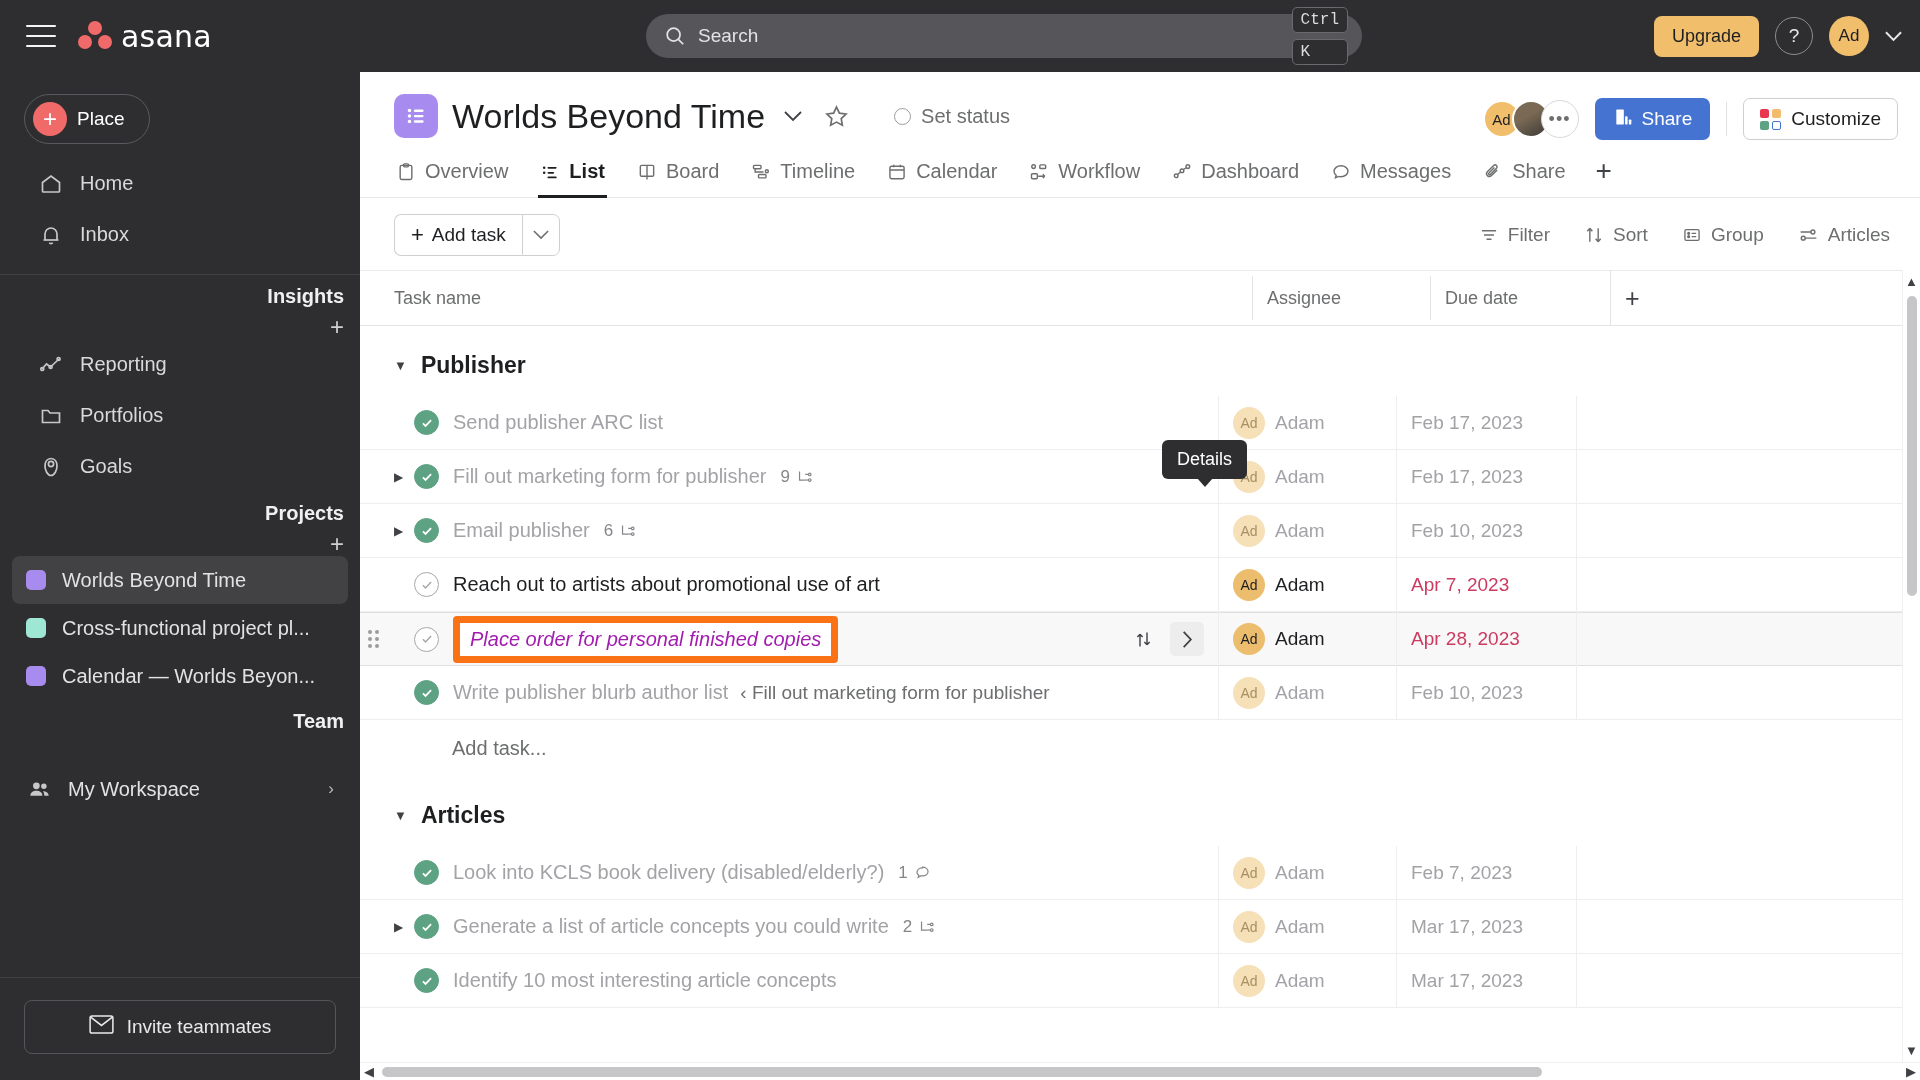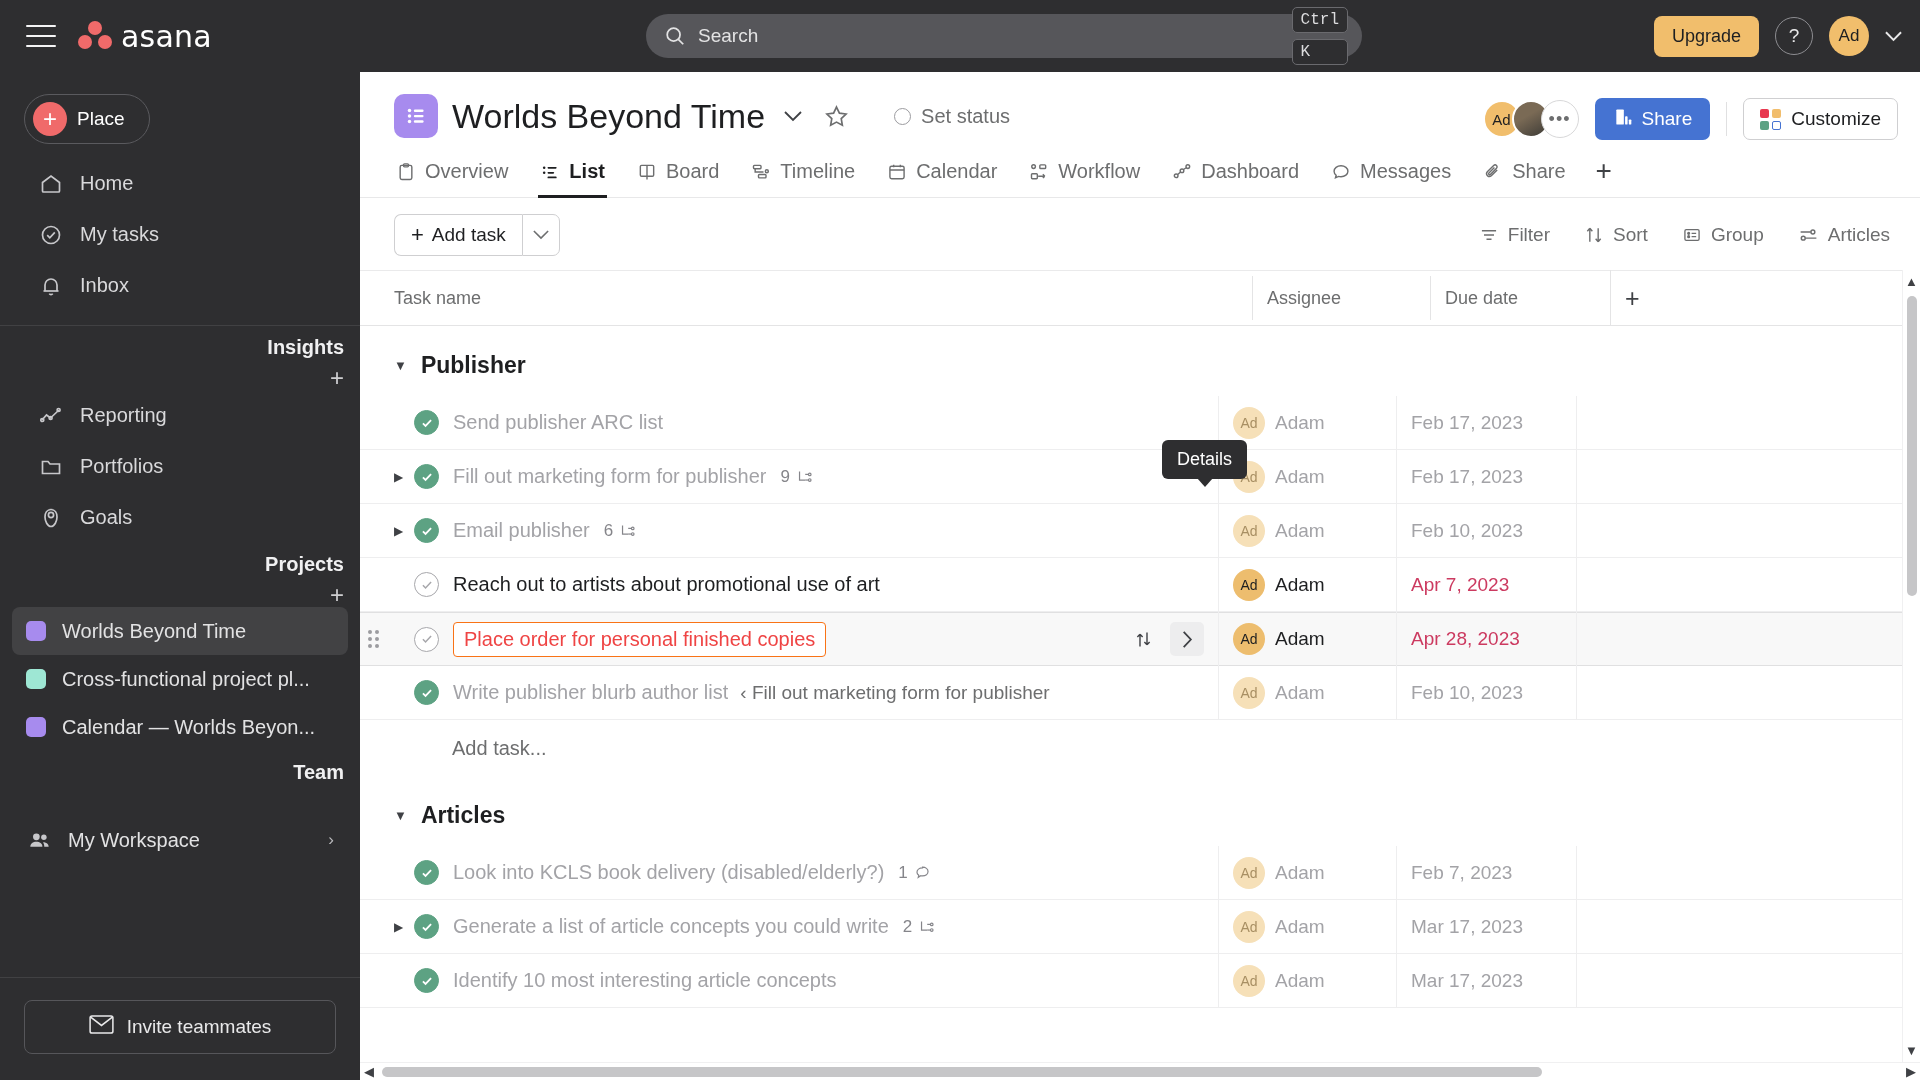--- a/index.html
+++ b/index.html
@@ -229,22 +229,22 @@
   .exp-caret.empty { visibility: hidden; }
   .check {
     width: 25px; height: 25px; border-radius: 50%; border: 1.6px solid #a7a7ab;
     flex: 0 0 25px; display: flex; align-items: center; justify-content: center;
     margin-right: 14px; cursor: pointer; background: #fff;
   }
   .check.done { background: #5da283; border-color: #5da283; }
   .task-name { font-size: 20px; color: #1e1f21; white-space: nowrap; overflow: hidden; text-overflow: ellipsis; }
   .row.done .task-name { color: #a3a3a7; }
   .task-name-box {
-    border: 1px solid #f97316; border-radius: 4px; padding: 5px 10px;
-    font-size: 20px; color: #ef4444; background: #fff;
+    border: 7px solid #f97316; border-radius: 4px; padding: 5px 10px;
+    font-size: 20px; color: #a21caf; background: #fff; font-style: italic;
   }
   .meta { display: flex; align-items: center; gap: 6px; margin-left: 14px; color: #85858a; font-size: 17px; flex: 0 0 auto; }
   .parent-ref { margin-left: 12px; font-size: 19px; color: #6d6e6f; white-space: nowrap; }
   .row-actions { margin-left: auto; display: flex; align-items: center; gap: 10px; padding-right: 14px; }
   .act-btn { width: 34px; height: 34px; display: flex; align-items: center; justify-content: center; cursor: pointer; border-radius: 5px; color: #3f4145; }
   .act-btn.hl { background: #ededee; }
   .cell-assignee {
     flex: 0 0 178px; display: flex; align-items: center; gap: 10px; padding-left: 14px;
     border-left: 1px solid #eeeeef; height: 54px;
   }
@@ -340,29 +340,20 @@
     </button>
 
     <div class="nav-list">
       <div class="nav-item">
         <span class="nav-ico">
           <svg width="24" height="24" viewBox="0 0 24 24" fill="none" stroke="#c7c7ca" stroke-width="1.7">
               <path d="M3.5 10.5L12 4l8.5 6.5V19a1 1 0 0 1-1 1H4.5a1 1 0 0 1-1-1z"></path>
             </svg>
         </span>
         <span>Home</span>
-      </div>
-      <div class="nav-item">
-        <span class="nav-ico">
-          <svg width="24" height="24" viewBox="0 0 24 24" fill="none" stroke="#c7c7ca" stroke-width="1.7">
-              <circle cx="12" cy="12" r="8.5"></circle>
-              <path d="M8.2 12.2l2.6 2.6 5-5.4"></path>
-            </svg>
-        </span>
-        <span>My tasks</span>
       </div>
       <div class="nav-item">
         <span class="nav-ico">
           <svg width="24" height="24" viewBox="0 0 24 24" fill="none" stroke="#c7c7ca" stroke-width="1.7">
               <path d="M6 17V11a6 6 0 0 1 12 0v6"></path>
               <path d="M4.5 17h15"></path>
               <path d="M10.3 19.6a2 2 0 0 0 3.4 0"></path>
             </svg>
         </span>
         <span>Inbox</span>

